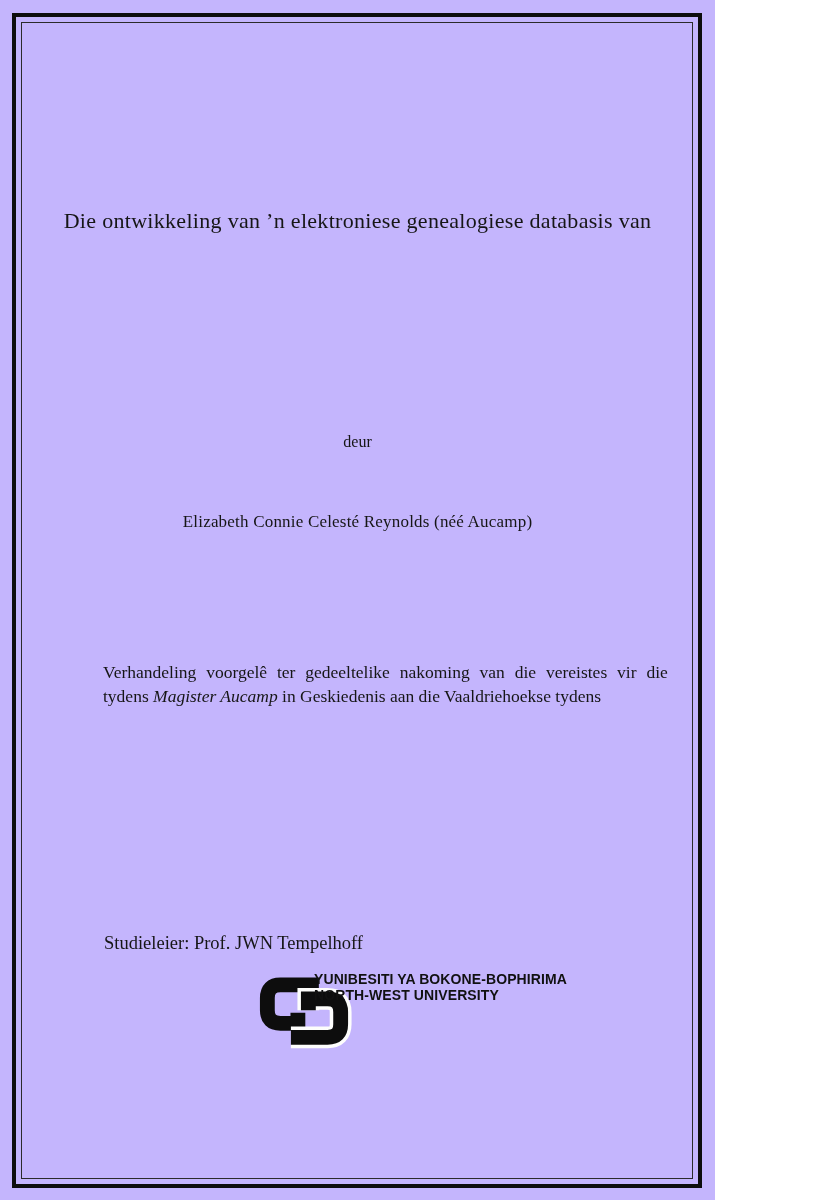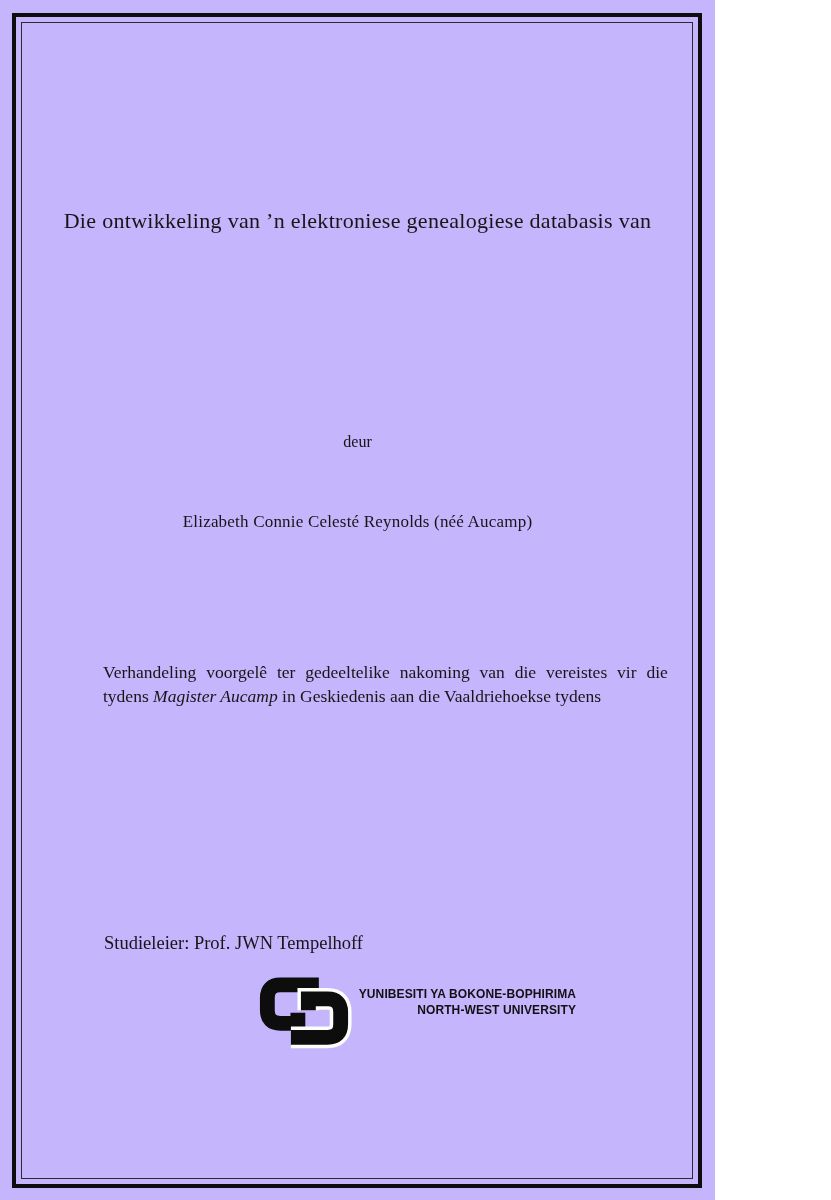--- a/index.html
+++ b/index.html
@@ -76,25 +76,25 @@
     position: absolute;
     left: 256px; top: 966px;
     width: 330px; height: 95px;
   }
   .logo-mark {
     position: absolute;
     left: 0; top: 6px;
   }
   .logo-text {
     position: absolute;
-    left: 58px; top: 21px;
+    left: 58px; top: 6px;
     width: 262px;
-    text-align: right;
+    text-align: left;
     font-family: "Liberation Sans", "DejaVu Sans", sans-serif;
-    font-size: 12px;
+    font-size: 14px;
     font-weight: 700;
     line-height: 15.5px;
     letter-spacing: 0.1px;
     color: #111111;
     white-space: nowrap;
   }
 </style>
 </head>
 <body>
 

